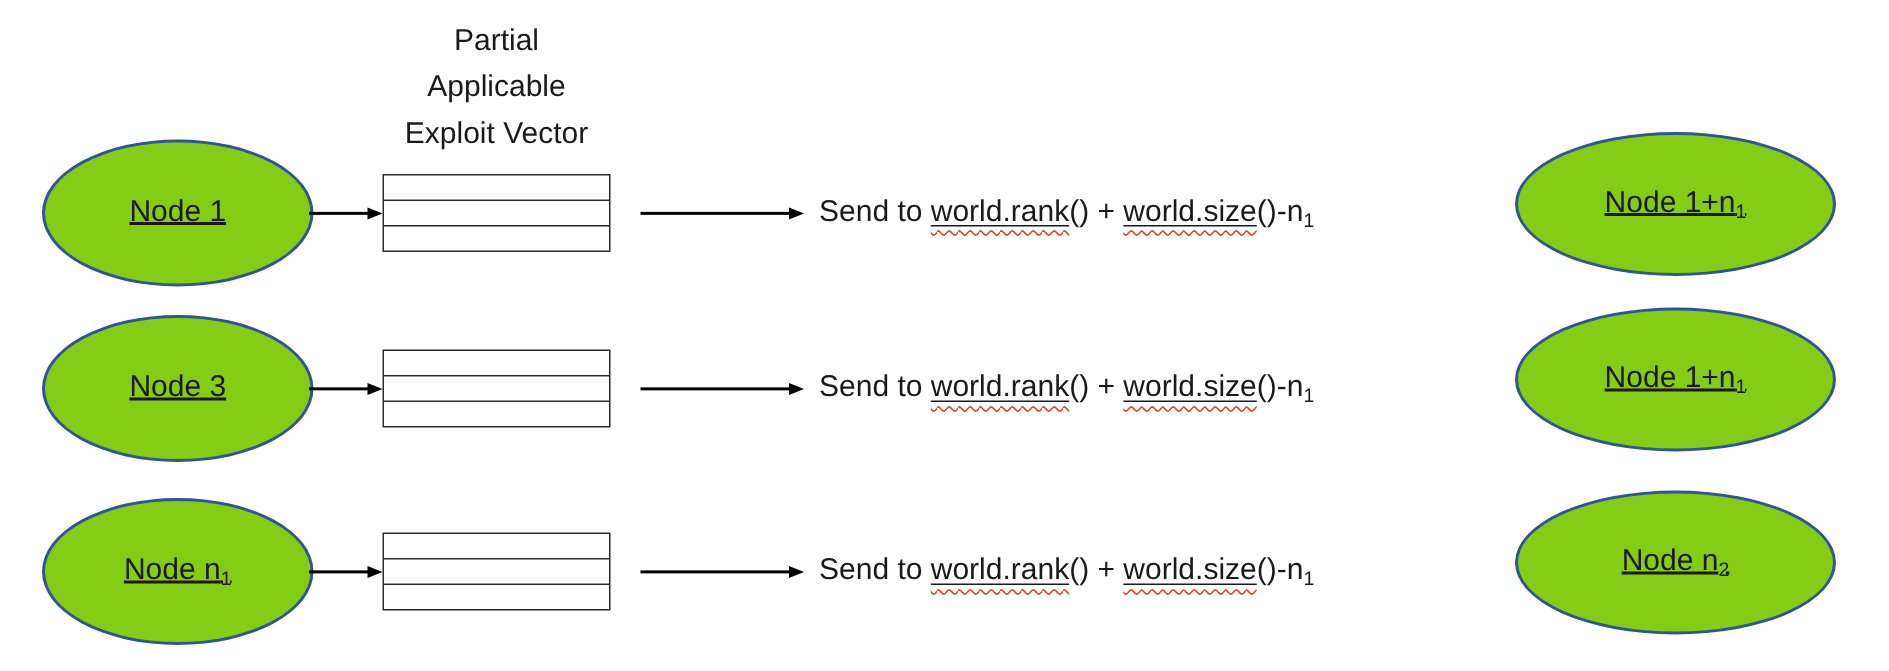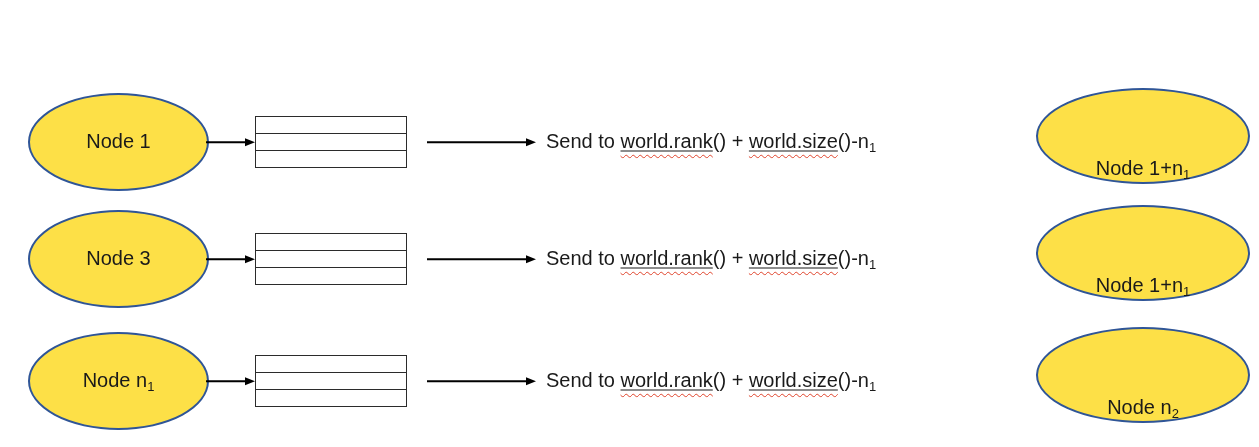--- a/index.html
+++ b/index.html
@@ -12,24 +12,24 @@
     font-size:20px;line-height:31px;
   }
   .row{position:absolute;left:0;width:100%;height:0;}
   #rows .row:nth-of-type(1){top:142px;}
   #rows .row:nth-of-type(2){top:259px;}
   #rows .row:nth-of-type(3){top:381px;}
   .ellipse{
     position:absolute;transform:translateY(-50%);
     border:2px solid var(--ellipse-border,#2F5597);border-radius:50%;
     display:flex;align-items:center;justify-content:center;
-    background:#fde047;font-size:20px;white-space:nowrap;
+    background:#84cc16;font-size:20px;white-space:nowrap;text-decoration:underline;
   }
   .ellipse.left{left:28px;width:177px;height:94px;top:0;}
-  .ellipse.right{left:1036px;width:210px;height:92px;top:-6px;align-items:flex-end;}
+  .ellipse.right{left:1010px;width:210px;height:92px;top:-6px;}
   .arrow{
     position:absolute;height:1.5px;background:var(--arrow,#000);
     transform:translateY(-50%);top:0;
   }
   .arrow::after{
     content:"";position:absolute;right:-9px;top:50%;transform:translateY(-50%);
     width:0;height:0;
     border-left:10px solid var(--arrow,#000);
     border-top:4.5px solid transparent;border-bottom:4.5px solid transparent;
   }
@@ -57,20 +57,23 @@
     text-decoration-thickness:1px;text-underline-offset:5.5px;
   }
   .sub{font-size:13px;vertical-align:-4px;}
 </style>
 </head>
 <body>
 
 <div id="canvas">
 
   <div class="title">
+    <div>Partial</div>
+    <div>Applicable</div>
+    <div>Exploit Vector</div>
   </div>
 
   <div id="rows">
       <div class="row">
   <div class="ellipse left">
     <span><span>Node 1</span><span class="sub"></span></span>
   </div>
 
   <div class="arrow short"></div>
 

